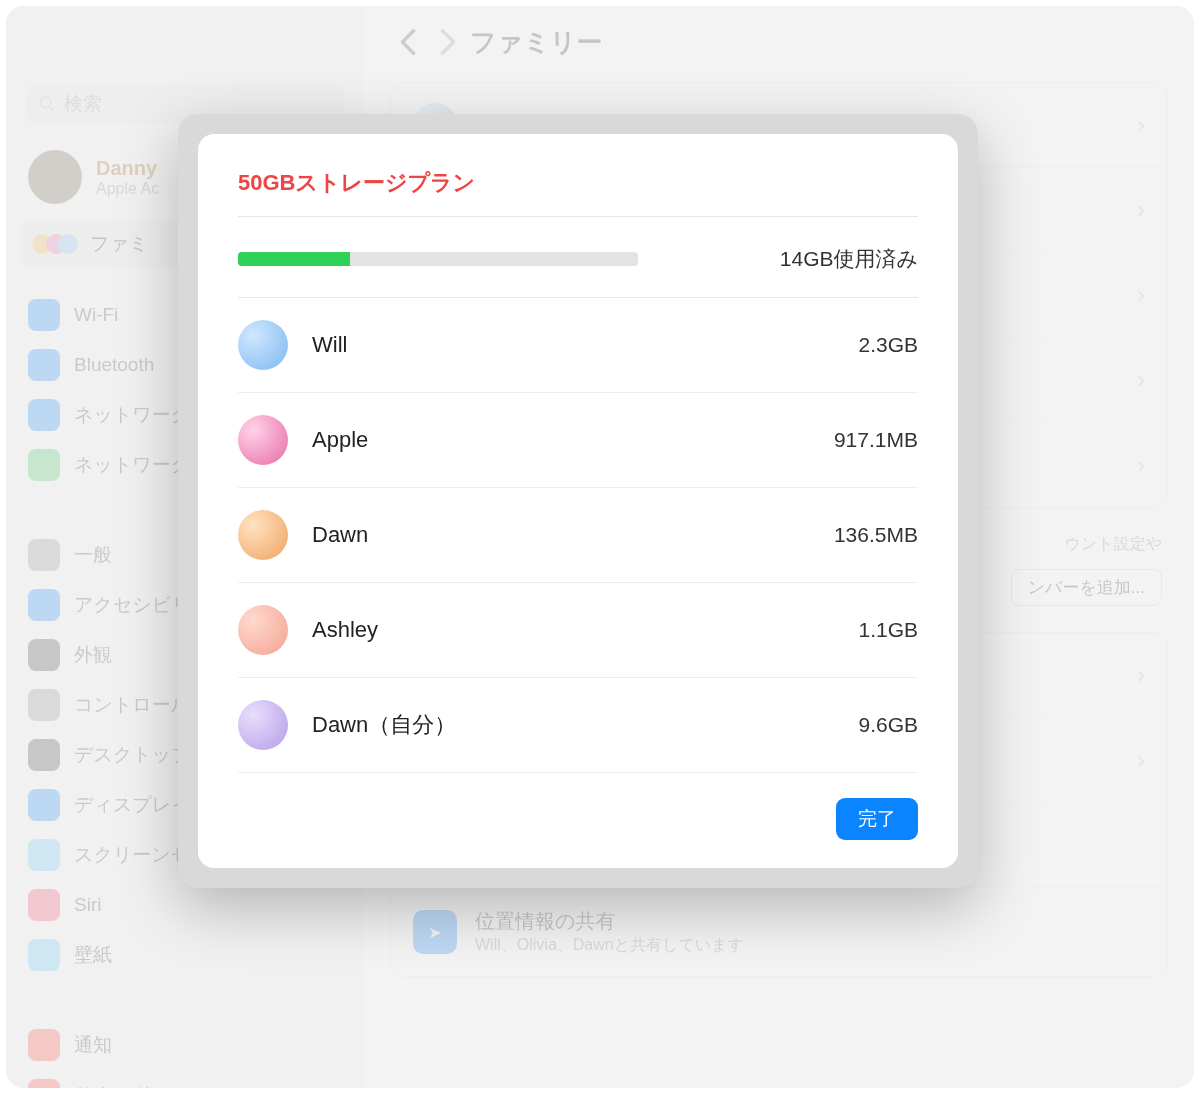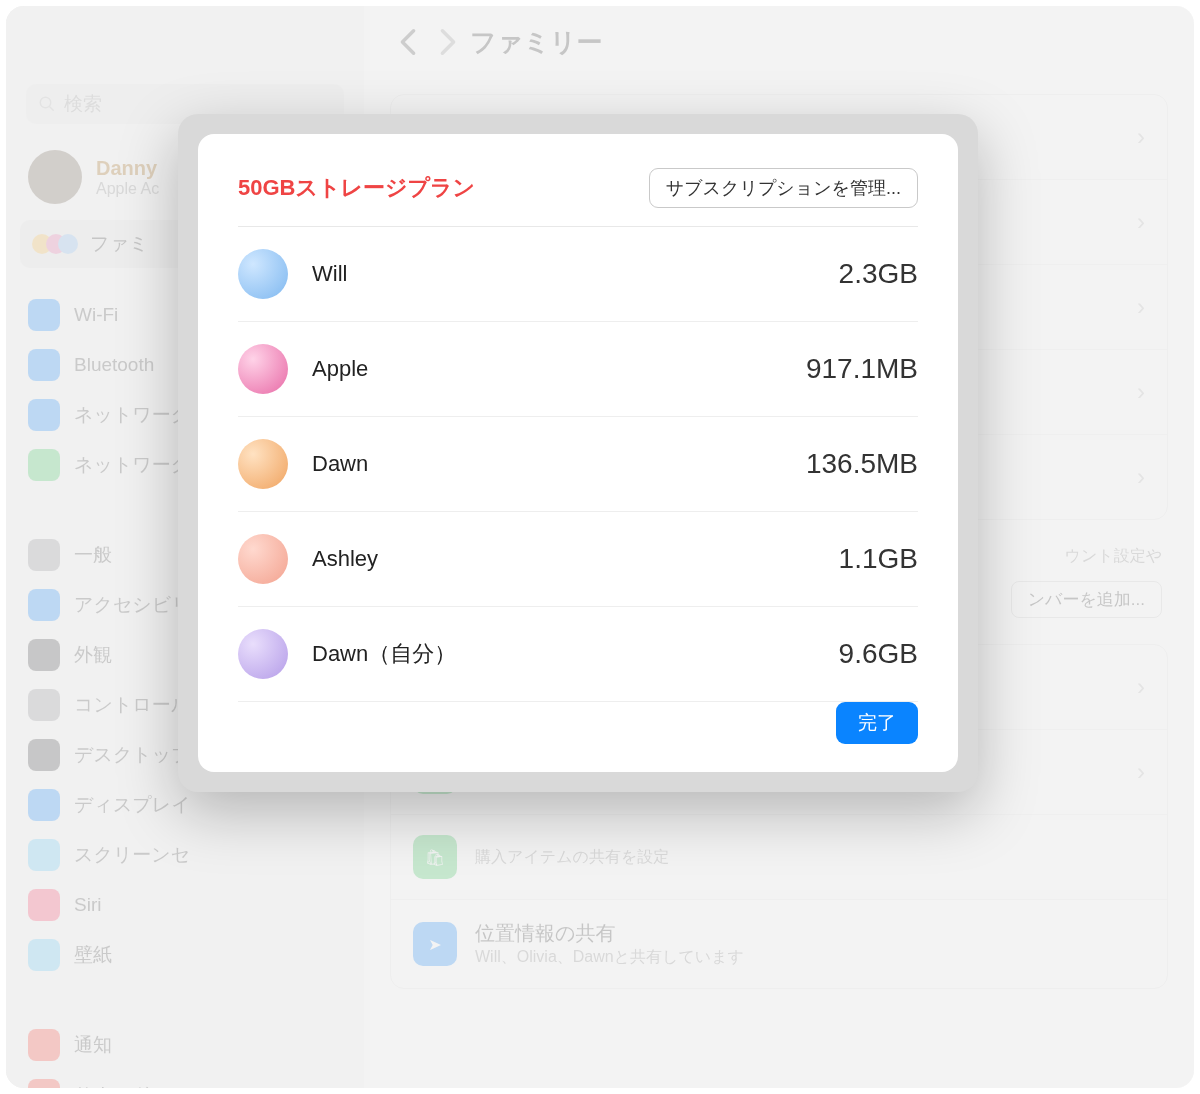--- a/index.html
+++ b/index.html
@@ -41,21 +41,21 @@
 
 .navitems{margin-top:22px;}
 .navitem{display:flex;align-items:center;gap:14px;padding:9px 22px;font-size:19px;color:#444;}
 .navicon{width:32px;height:32px;border-radius:8px;flex-shrink:0;display:flex;align-items:center;justify-content:center;color:#fff;font-size:18px;}
 .spacer{height:18px;}
 
 .content{
   position:absolute; left:358px; right:0; top:0; bottom:0;
   background:#fff; padding:18px 26px 0 26px;
 }
-.topbar{display:flex;align-items:center;gap:4px;margin-bottom:34px;}
+.topbar{display:flex;align-items:center;gap:4px;margin-bottom:22px;}
 .navarrow{width:36px;height:36px;display:flex;align-items:center;justify-content:center;color:#9a9a9a;}
 .navarrow.active{color:#555;}
 .crumbtitle{font-size:26px;font-weight:600;color:#333;}
 .card{background:#fff;border:1px solid #e6e6e6;border-radius:14px;margin-bottom:20px;}
 .crow{display:flex;align-items:center;padding:20px 22px;gap:18px;position:relative;}
 .crow + .crow{border-top:1px solid #eee;}
 .crow .chev{position:absolute;right:22px;color:#bbb;font-size:24px;}
 .cavatar{width:44px;height:44px;border-radius:50%;flex-shrink:0;}
 .crow .cname{font-size:20px;color:#333;}
 .crow .csub{font-size:16px;color:#888;}
@@ -80,24 +80,24 @@
 .mtitle{font-size:22px;font-weight:600;color:#ef4444;}
 .mmanage{background:#fff;border:1px solid #c9c9c9;border-radius:9px;padding:7px 16px;font-size:18px;color:#333;}
 .usagerow{display:flex;align-items:center;gap:30px;padding:28px 0 24px;border-bottom:1px solid #e8e8e8;}
 .bar{flex:0 0 400px;height:14px;background:#e3e3e3;border-radius:4px;overflow:hidden;}
 .barfill{height:100%;background:#30d158;}
 .usagetxt{margin-left:auto;font-size:21px;color:#333;}
 .member{display:flex;align-items:center;gap:24px;padding:22px 0;border-bottom:1px solid #eee;}
 .member:last-of-type{border-bottom:1px solid #eee;}
 .mavatar{width:50px;height:50px;border-radius:50%;flex-shrink:0;}
 .mname{font-size:22px;color:#222;}
-.msize{margin-left:auto;font-size:28px;color:#333;}
+.msize{margin-left:auto;font-size:21px;color:#333;}
 .stopbtn{margin-top:20px;margin-bottom:28px;background:#fff;border:1px solid #c9c9c9;border-radius:9px;padding:7px 22px;font-size:18px;color:#333;}
 .donewrap{display:flex;justify-content:flex-end;}
-.donebtn{background:#0a84ff;color:#fff;border:none;border-radius:9px;padding:8px 22px;font-size:19px;font-weight:500;}
+.donebtn{background:#0a84ff;color:#fff;border:none;border-radius:9px;padding:8px 22px;font-size:19px;font-weight:500;margin-top:25px;}
 
 
 .av-blue{background:radial-gradient(circle at 30% 30%,#cfe7ff,#7fb8f0);}
 .av-pink{background:radial-gradient(circle at 30% 30%,#ffd3e8,#e86aa6);}
 .av-orange{background:radial-gradient(circle at 30% 30%,#ffe2c2,#f0a35f);}
 .av-peach{background:radial-gradient(circle at 30% 30%,#ffd9cf,#f3a28f);}
 .av-lilac{background:radial-gradient(circle at 30% 30%,#e9defc,#b49ce8);}
 .av-dark{background:#6b5b4a;}
 </style>
 </head>
@@ -278,21 +278,26 @@
     </div>
   </div>
 </div>
 
 <div class="scrim"></div>
 
 <div class="modalwrap">
   <div class="modal">
     <div class="mhead">
       <div class="mtitle">50GBストレージプラン</div>
-      <button class="mmanage">サブスクリプションを管理...</button>
+    </div>
+    <div class="usagerow">
+      <div class="bar">
+        <div class="barfill" id="barfill" style="width: 28%;"></div>
+      </div>
+      <div class="usagetxt">14GB使用済み</div>
     </div>
     <div id="members">
         <div class="member">
           <div class="mavatar av-blue"></div>
           <div class="mname">Will</div>
           <div class="msize">2.3GB</div>
         </div>
         <div class="member">
           <div class="mavatar av-pink"></div>
           <div class="mname">Apple</div>

